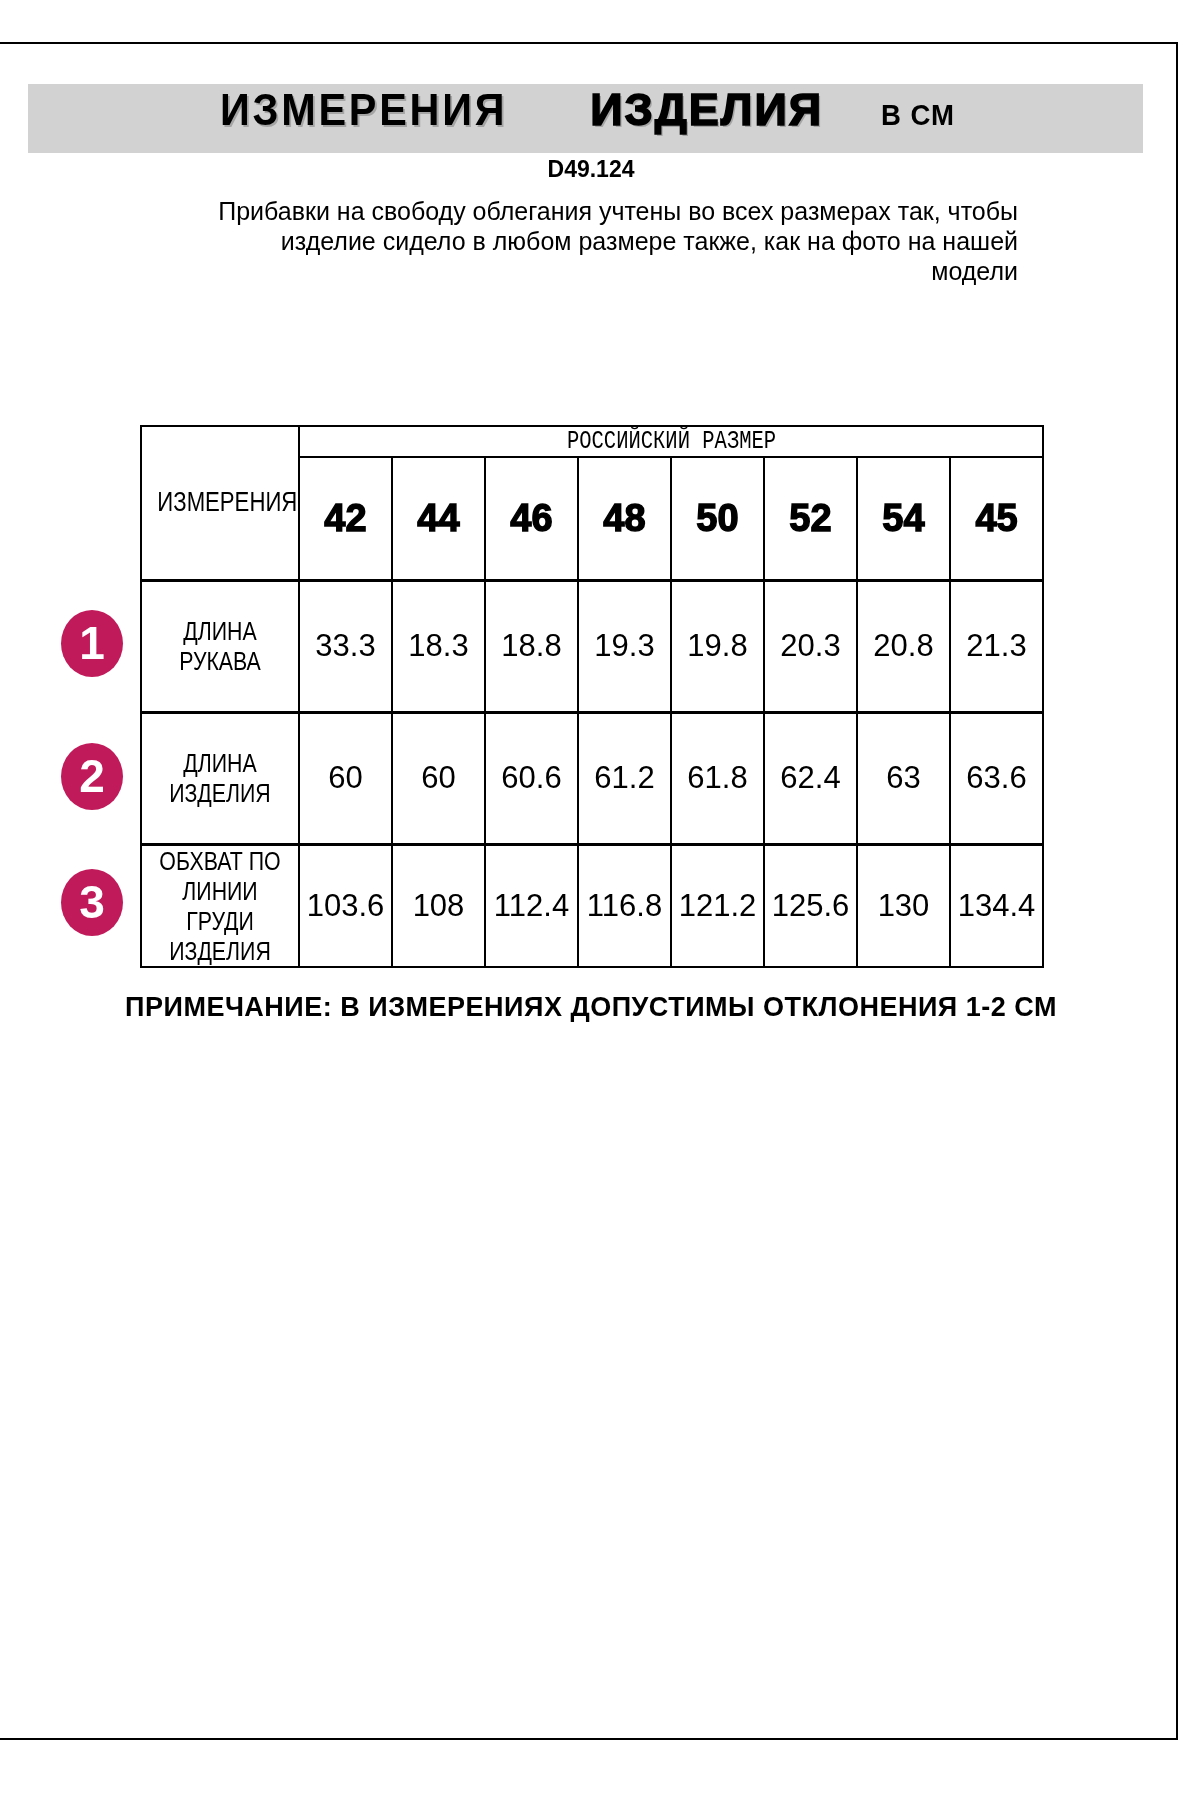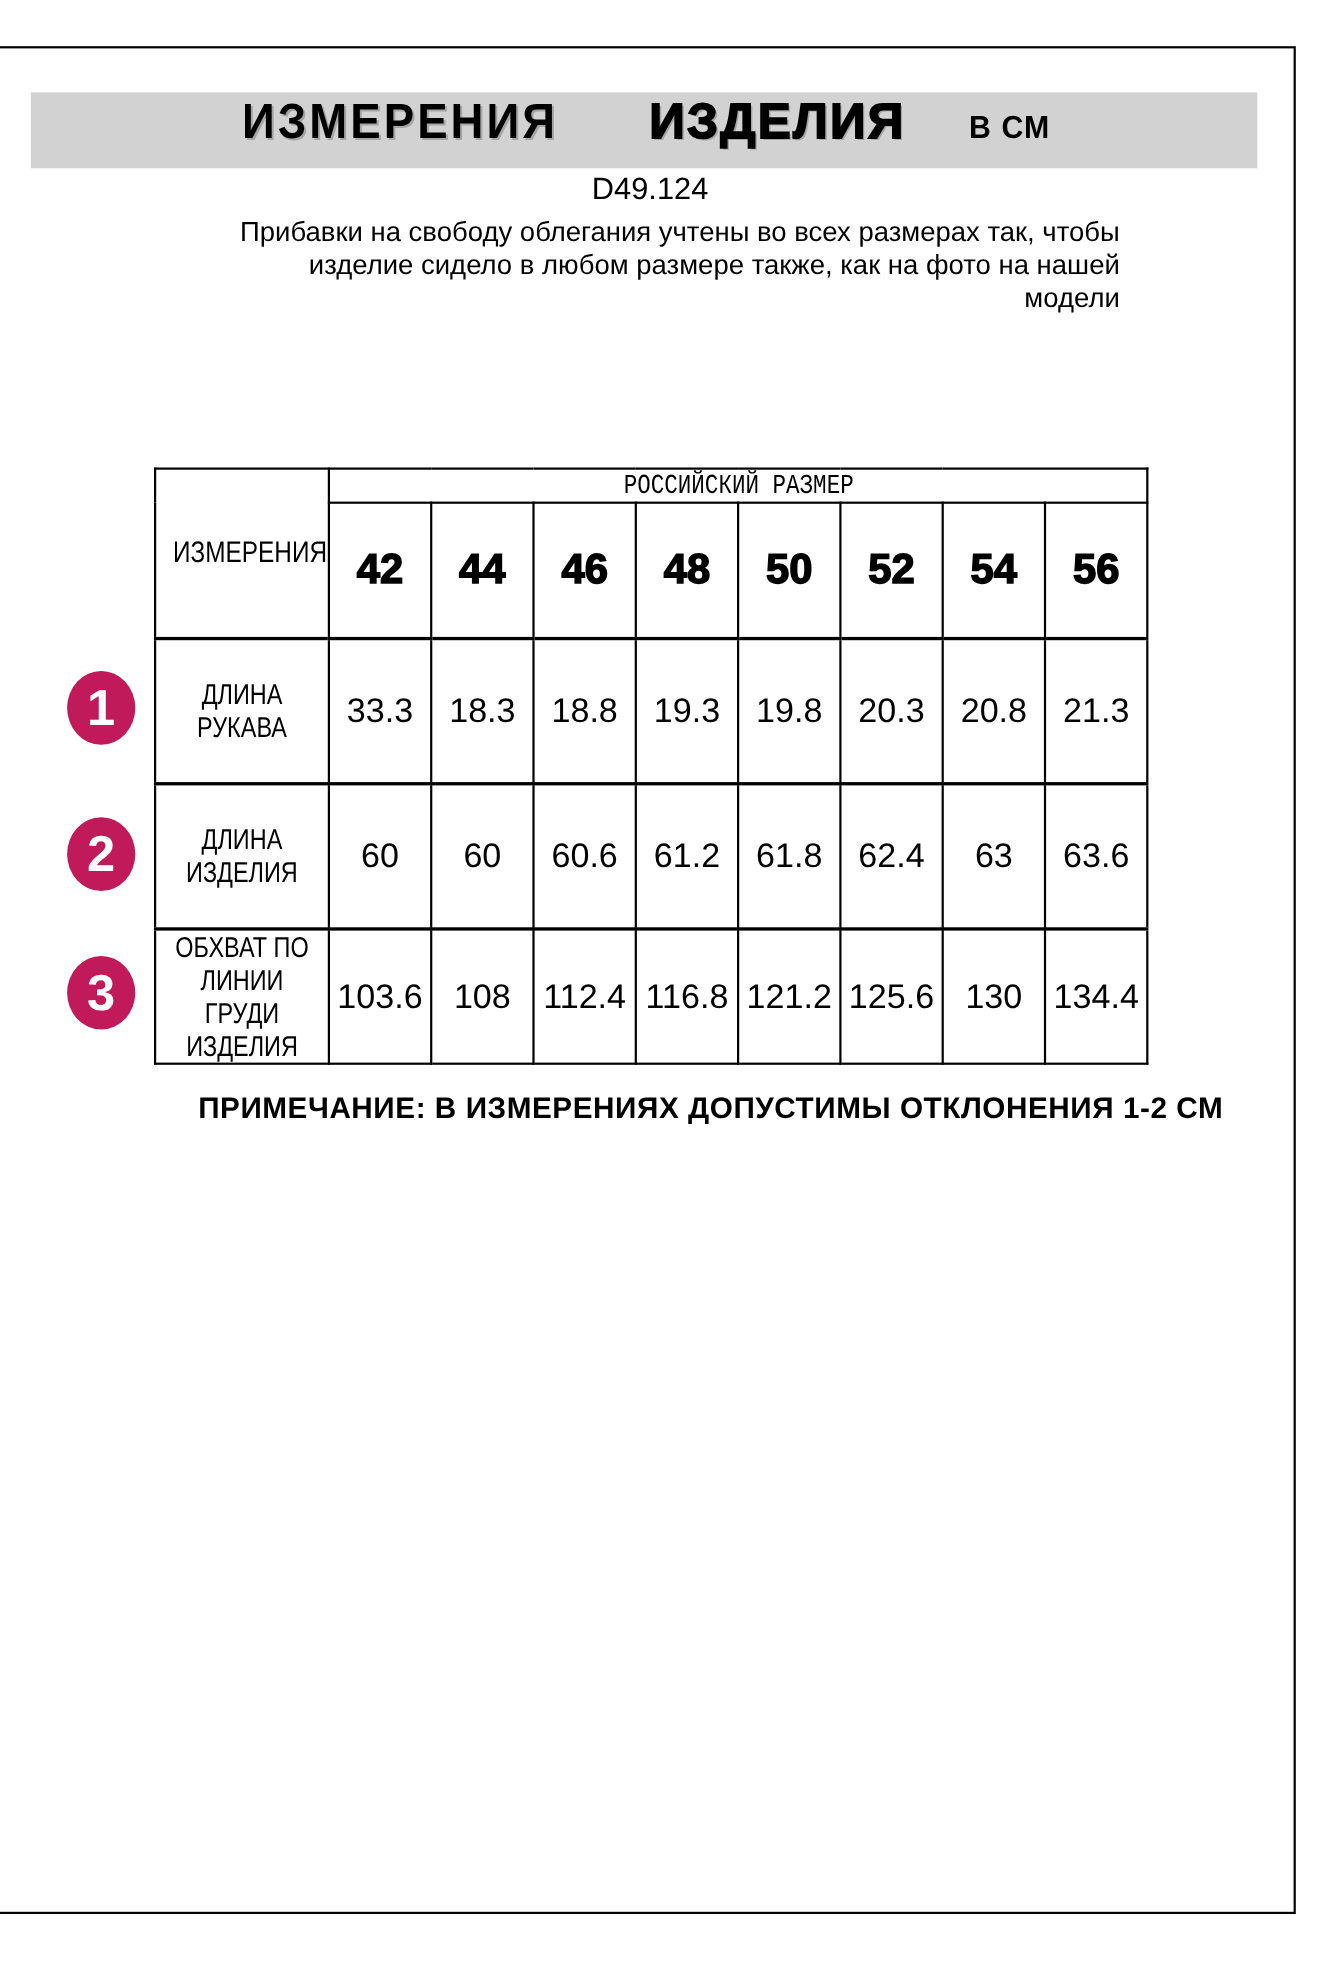--- a/index.html
+++ b/index.html
@@ -45,21 +45,21 @@
   .title-c {
     font-size: 29px; font-weight: 700;
     letter-spacing: 1px;
     display: inline-block;
     transform: scaleX(0.95); transform-origin: left bottom;
   }
   .product-code {
     position: absolute;
     left: 140px; top: 156px; width: 902px;
     text-align: center;
-    font-size: 28px; font-weight: 400;
+    font-size: 23px; font-weight: 700;
   }
   .description {
     position: absolute;
     left: 172px; top: 196px; width: 846px;
     text-align: right;
     font-size: 25px; line-height: 30px;
     white-space: pre-line;
   }
   table.size-table {
     position: absolute;
@@ -108,21 +108,21 @@
     color: #fff;
     font-size: 46px; font-weight: 700;
     padding-bottom: 2px;
   }
   .badge-1 { top: 610px; }
   .badge-2 { top: 743px; }
   .badge-3 { top: 869px; }
   .note {
     position: absolute;
     left: 70px; top: 992px; width: 1042px;
-    text-align: right;
+    text-align: center;
     font-size: 27px; font-weight: 700;
     letter-spacing: 0.5px;
   }
 </style>
 </head>
 <body>
 
 <div class="page-border"></div>
 
 <div class="header-band" style="background: rgb(210, 210, 210);">
@@ -159,21 +159,21 @@
       </th>
     </tr>
     <tr class="sizes-row">
         <th>42</th>
         <th>44</th>
         <th>46</th>
         <th>48</th>
         <th>50</th>
         <th>52</th>
         <th>54</th>
-        <th>56</th>
+        <th>45</th>
       </tr>
   </thead>
   <tbody>
       <tr>
         <th class="label-cell"><span class="condensed">ДЛИНА РУКАВА</span></th>
         <td class="value-cell">33.3</td>
         <td class="value-cell">18.3</td>
         <td class="value-cell">18.8</td>
         <td class="value-cell">19.3</td>
         <td class="value-cell">19.8</td>

